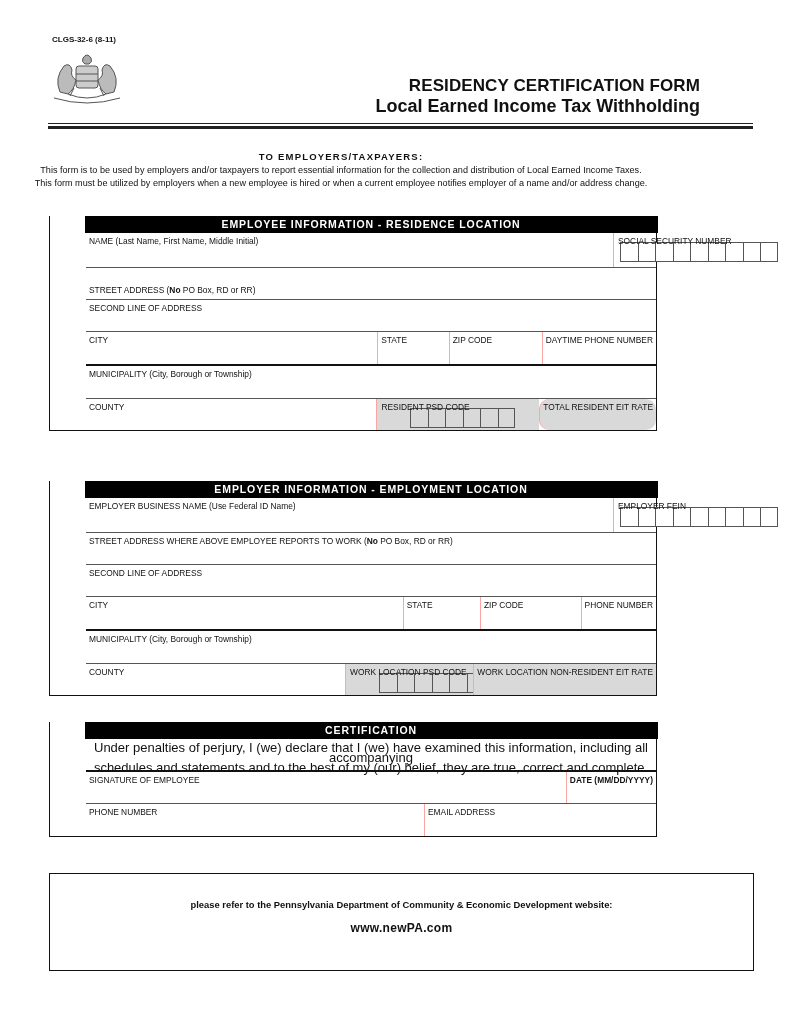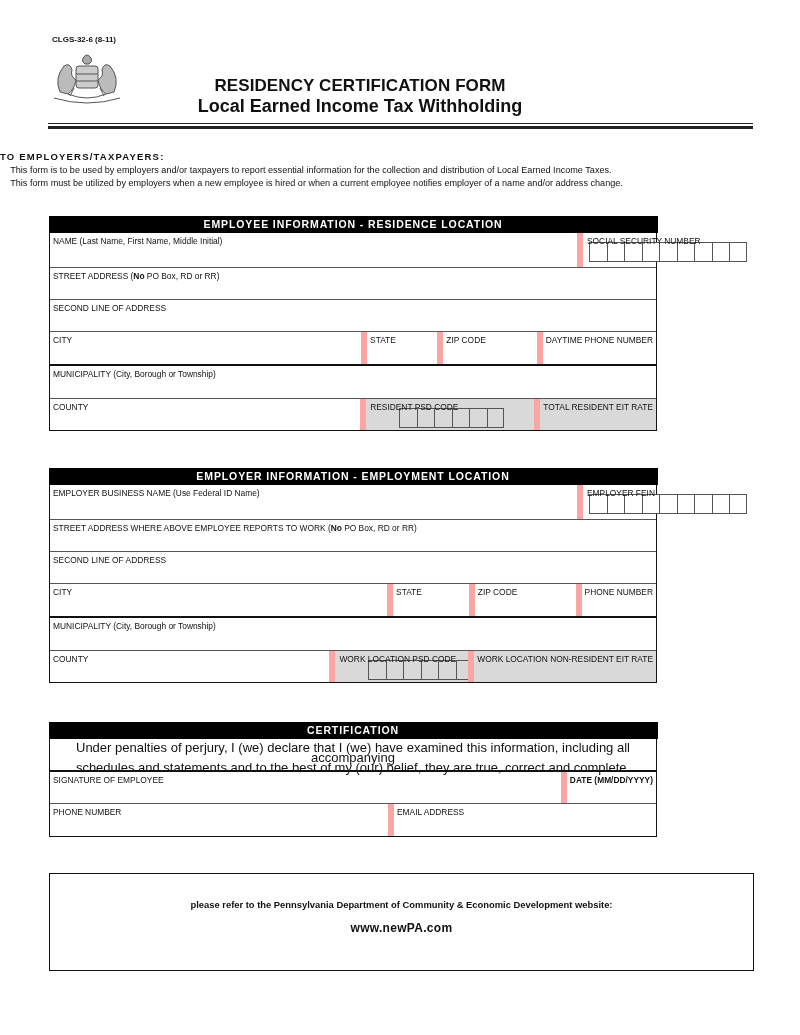--- a/index.html
+++ b/index.html
@@ -2,38 +2,38 @@
 <html><head>
 <meta charset="utf-8">
 <style>
   * { box-sizing: border-box; margin: 0; padding: 0; }
   html, body { width: 800px; height: 1035px; background: #ffffff; }
   body { font-family: "Liberation Sans", sans-serif; color: #111; position: relative; overflow: hidden; }
 
   .form-code { position: absolute; left: 52px; top: 35px; font-size: 8px; font-weight: bold; }
   .seal { position: absolute; left: 50px; top: 52px; width: 74px; height: 52px; }
 
-  .title-block { position: absolute; left: 0; top: 76px; width: 700px; text-align: center; }
+  .title-block { position: absolute; left: 0; top: 76px; width: 700px; text-align: right; }
   .title-1 { font-size: 17px; font-weight: bold; letter-spacing: 0.1px; line-height: 20px; margin-left: 20px; }
   .title-2 { font-size: 18px; font-weight: bold; line-height: 20px; margin-left: 20px; }
 
   .rule-thin { position: absolute; left: 48px; width: 705px; top: 123px; height: 1px; background: #222; }
   .rule-thick { position: absolute; left: 48px; width: 705px; top: 126px; height: 2.5px; background: #222; }
 
-  .intro { position: absolute; left: 0; width: 682px; top: 151px; text-align: left; }
+  .intro { position: absolute; left: 0; width: 682px; top: 151px; text-align: center; }
   .intro-head { font-size: 9.5px; font-weight: bold; letter-spacing: 1.2px; line-height: 12px; }
   .intro-text { font-size: 9.4px; line-height: 13px; font-family: "Liberation Sans", sans-serif; transform: scaleX(0.97); }
 
-  .section { position: absolute; left: 49px; width: 608px; border: 1.5px solid #111; border-top: none; }
+  .section { position: absolute; left: 49px; width: 608px; border: 1.5px solid #111; border-top: none; padding-left: 36px; }
   .section-head { background: #000; color: #fff; font-weight: bold; font-size: 10.5px; letter-spacing: 0.9px;
     text-align: center; height: 17px; line-height: 17px; margin: 0 -1.5px; }
   .row { position: relative; display: flex; border-top: 1px solid #555; }
   .row.first { border-top: none; }
   .row.thick { border-top: 2.5px solid #111; }
-  .cell { position: relative; border-left: 6px solid #fca5a5; padding: 3px 3px; font-size: 8.4px; line-height: 10px; }
+  .cell { position: relative; border-left: 1px solid #fca5a5; padding: 3px 3px; font-size: 8.4px; line-height: 10px; }
   .cell:first-child { border-left: none; }
   .cell.gray { background: #d9d9d9; }
   .label { white-space: nowrap; }
   .label b { font-weight: bold; }
 
   .boxes { position: absolute; display: flex; }
   .boxes .bx { width: 17.5px; height: 20px; border: 1px solid #555; border-right: none; background: #fff; }
   .boxes .bx:last-child { border-right: 1px solid #555; }
   .boxes.gray .bx { background: #d9d9d9; }
   .box-label { position: absolute; top: 3px; left: 4px; z-index: 2; font-size: 8.4px; white-space: nowrap; }
@@ -93,21 +93,21 @@
           <div class="bx"></div>
           <div class="bx"></div>
           <div class="bx"></div>
           <div class="bx"></div>
           <div class="bx"></div>
         </div>
     </div>
   </div>
 
   <div class="row" style="height:32px;">
-    <div class="cell" style="flex:1;">
+    <div class="cell" style="flex:1;margin-top:14px;">
       <span class="label"><span>STREET ADDRESS (</span><b>No</b><span> PO Box, RD or RR)</span></span>
     </div>
   </div>
 
   <div class="row" style="height:32px;">
     <div class="cell" style="flex:1;">
       <span class="label">SECOND LINE OF ADDRESS</span>
     </div>
   </div>
 
@@ -140,27 +140,27 @@
       <span class="box-label">RESIDENT PSD CODE</span>
       <div class="boxes gray" style="left:33px; top:9px;">
           <div class="bx"></div>
           <div class="bx"></div>
           <div class="bx"></div>
           <div class="bx"></div>
           <div class="bx"></div>
           <div class="bx"></div>
         </div>
     </div>
-    <div class="cell gray" style="flex:1;">
+    <div class="cell gray" style="flex:1;border-radius:10px;">
       <span class="label">TOTAL RESIDENT EIT RATE</span>
     </div>
   </div>
 </div>
 
-<div class="section" style="top:468px;">
+<div class="section" style="top:481px;">
   <div class="section-head">EMPLOYER INFORMATION - EMPLOYMENT LOCATION</div>
 
   <div class="row first" style="height:34px;">
     <div class="cell" style="width:527px;">
       <span class="label">EMPLOYER BUSINESS NAME (Use Federal ID Name)</span>
     </div>
     <div class="cell" style="flex:1;">
       <span class="box-label">EMPLOYER FEIN</span>
       <div class="boxes" style="left:6px; top:9px;">
           <div class="bx"></div>

